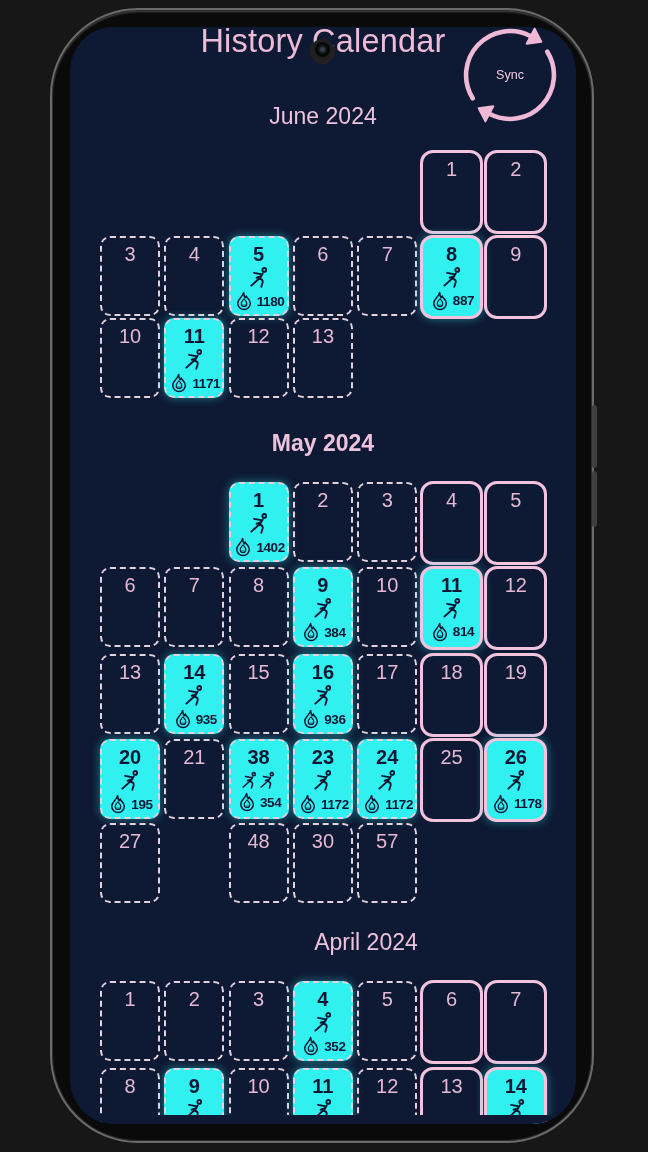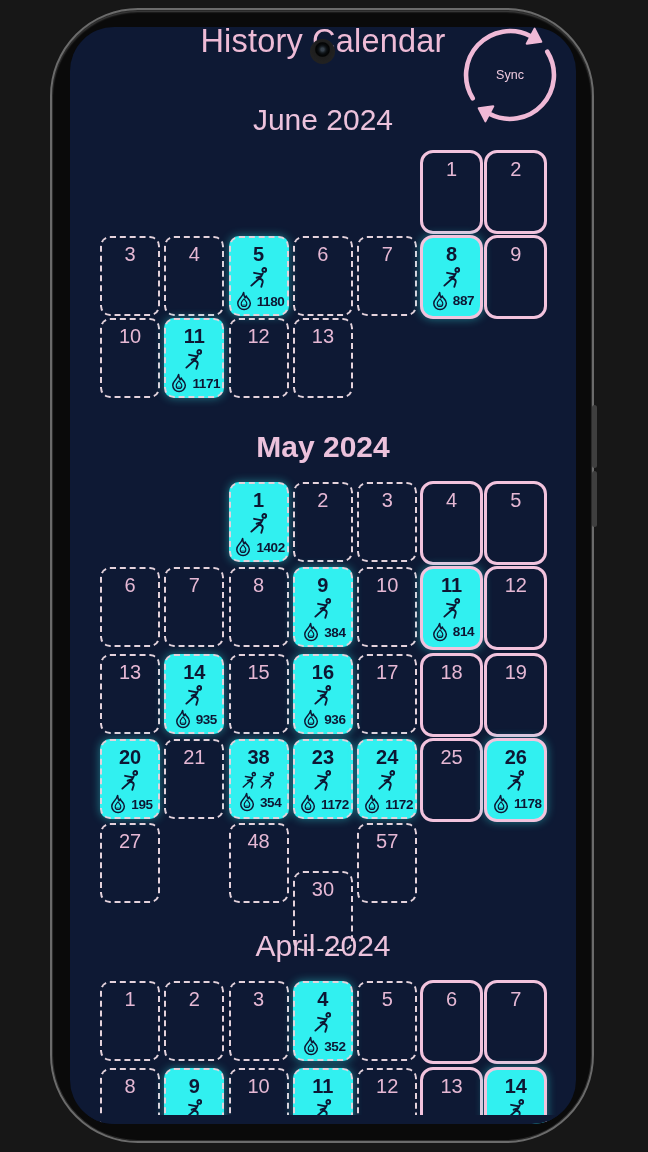--- a/index.html
+++ b/index.html
@@ -2,21 +2,21 @@
 <html><head><meta charset="utf-8">
 <style>
 html,body{margin:0;padding:0;}
 body{width:648px;height:1152px;background:#171717;position:relative;overflow:hidden;font-family:"Liberation Sans",sans-serif;}
 .phone{position:absolute;left:50px;top:8px;width:540px;height:1131px;border-radius:88px;background:#0a0a0a;border:2px solid #6b6b6b;box-shadow:inset 0 0 0 1px #2a2a2a, inset 0 2px 2px rgba(255,255,255,.25);}
 .screen{position:absolute;left:18px;top:17px;width:506px;height:1097px;border-radius:44px;background:#0e1934;overflow:hidden;}
 .title{position:absolute;left:0;top:-5px;width:100%;text-align:center;font-size:32.5px;line-height:38px;color:#eebbd6;letter-spacing:0.2px;}
 .camera{position:absolute;left:240px;top:12px;width:25px;height:25px;border-radius:50%;background:radial-gradient(circle at 50% 42%, #38424d 0 1.5px, #1a2127 3px, #0a0d10 4.5px, #030404 6.7px, #1e1e1e 8px, #212121 12.5px);}
 .sync{position:absolute;left:390px;top:-2px;}
 .synctext{position:absolute;left:390px;top:41px;width:100px;text-align:center;font-size:12.5px;color:#eec9de;}
-.mlabel{position:absolute;left:0;width:100%;text-align:center;font-size:30px;color:#ecc2dc;}
+.mlabel{position:absolute;left:0;width:100%;text-align:center;font-size:23px;color:#ecc2dc;}
 .cell{position:absolute;width:60px;height:80px;border-radius:10px;box-sizing:border-box;display:flex;flex-direction:column;align-items:center;}
 .dashed{border:2px dashed #e4d2dc;}
 .solid{border:3px solid #f2c3dd;border-radius:13px;width:63px;height:84px;margin-left:-1.5px;margin-top:-1.5px;}
 .cyan{background:#31f0f0;box-shadow:0 0 10px rgba(49,240,240,.45);}
 .cell .num{margin-top:5px;font-size:20px;line-height:22px;color:#e5b8d4;}
 .cyan .num{color:#0d1733;font-weight:bold;margin-top:5px;}
 .run{margin-top:1px;}
 .runrow{display:flex;margin-top:3px;}
 .runrow svg{width:21px;height:18px;margin:0 -1.5px;}
 .krow{display:flex;align-items:center;margin-top:2px;}
@@ -477,29 +477,29 @@
 
 <div class="cell dashed" style="left:30.0px;top:796px;text-align:center;">
 <div class="num">27</div>
 </div>
 
 
 <div class="cell dashed" style="left:158.6px;top:796px;">
 <div class="num">48</div>
 </div>
 
-<div class="cell dashed" style="left:222.9px;top:844px;text-align:center;">
+<div class="cell dashed" style="left:222.9px;top:796px;text-align:center;">
 <div class="num">30</div>
 </div>
 
 <div class="cell dashed" style="left:287.2px;top:796px;">
 <div class="num">57</div>
 </div>
 
-<div class="mlabel" style="top:902px;">April 2024</div>
+<div class="mlabel" style="top:902px;margin-left:43px;">April 2024</div>
 
 <div class="cell dashed" style="left:30.0px;top:954px;">
 <div class="num">1</div>
 </div>
 
 <div class="cell dashed" style="left:94.3px;top:954px;">
 <div class="num">2</div>
 </div>
 
 <div class="cell dashed" style="left:158.6px;top:954px;">

